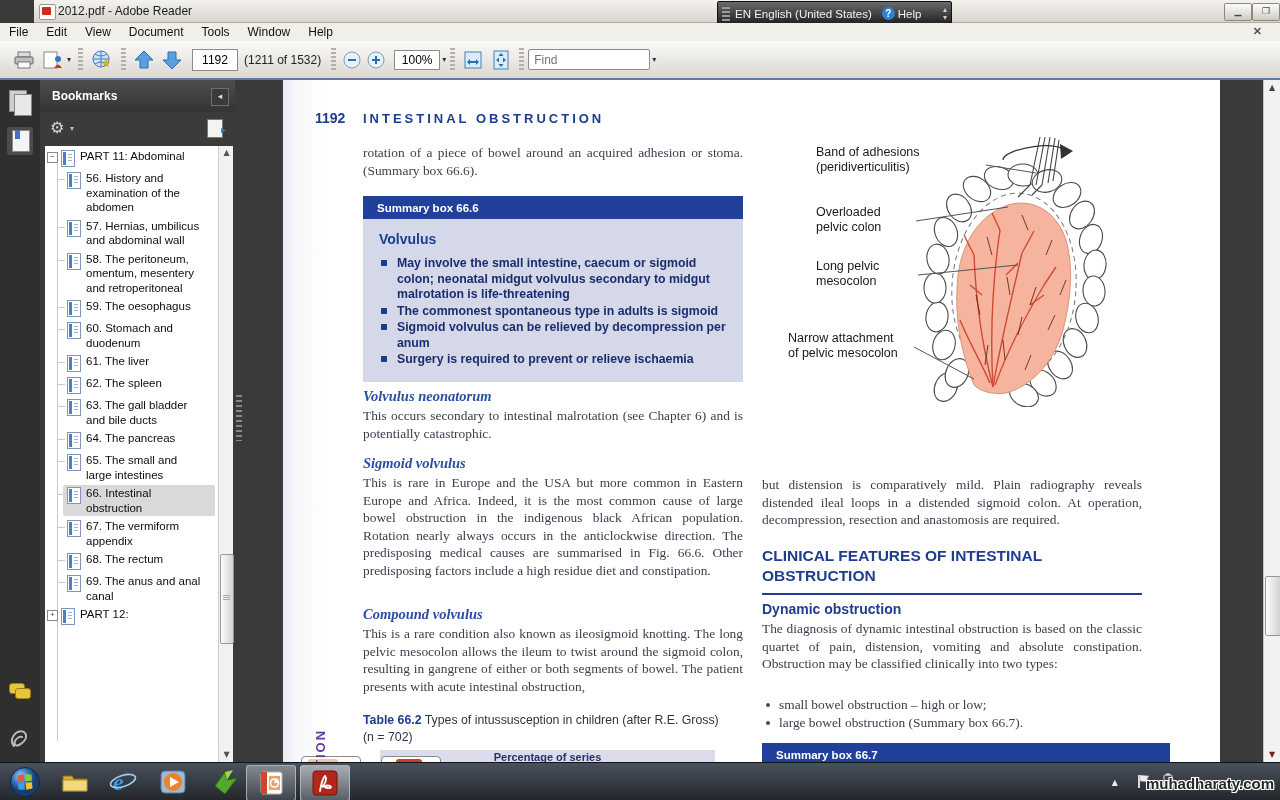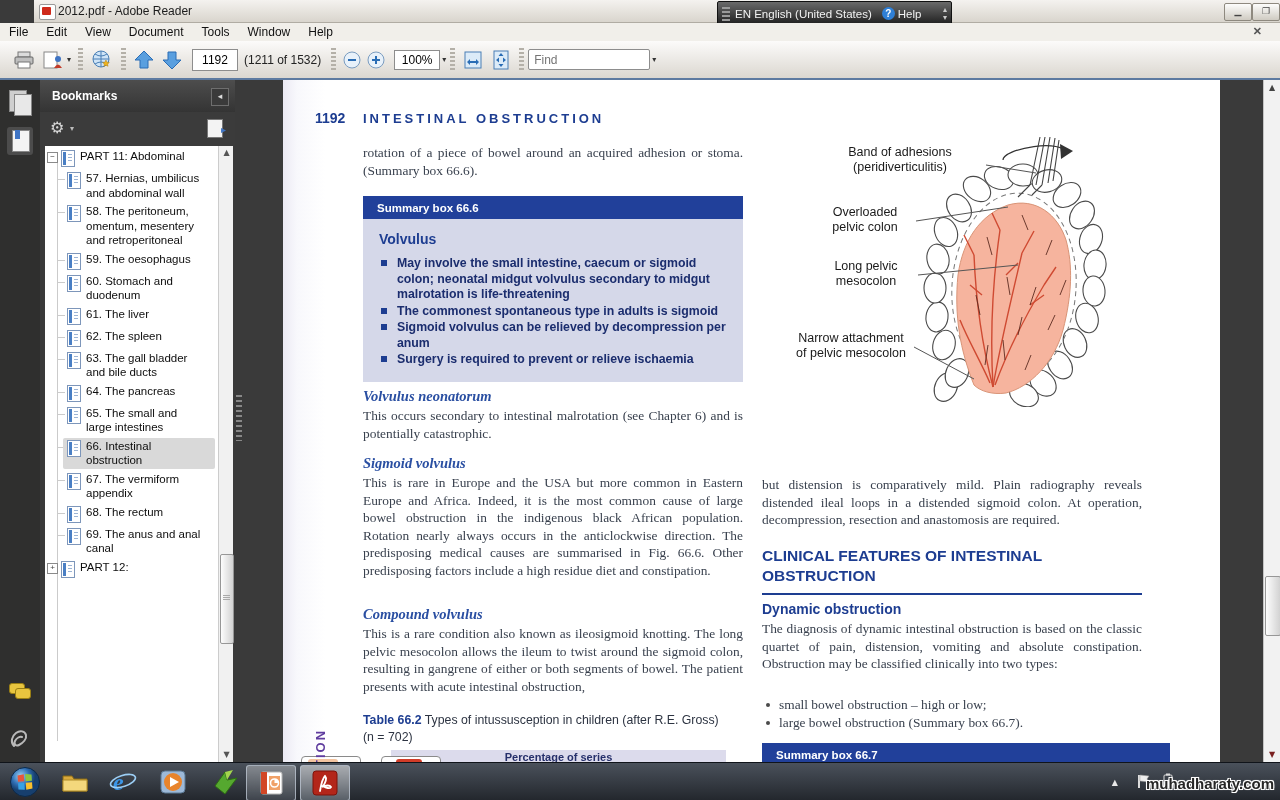--- a/index.html
+++ b/index.html
@@ -99,21 +99,21 @@
   .lcol{left:80px;width:380px;}
   .rcol{left:479px;width:380px;}
 
   .sumbox-hd{background:#21409a;color:#fff;font-size:11.5px;font-weight:bold;padding:6px 14px 5px;}
   .sumbox-bd{background:#d5d8e9;padding:10px 16px 13px;}
   .sumbox-title{font-size:14px;font-weight:bold;color:#1d3d91;margin:2px 0 9px;}
   .sumrow{display:flex;margin-bottom:1px;}
   .sq{flex:none;width:6px;height:6px;background:#1d3d91;margin:4px 10px 0 2px;}
   .sumtxt{font-size:12.3px;font-weight:bold;color:#1b2d6e;line-height:15.5px;}
 
-  .figlabel{font-size:12.5px;color:#1a1a1a;line-height:15px;white-space:pre-line;text-align:center;position:absolute;}
+  .figlabel{font-size:12.5px;color:#1a1a1a;line-height:15px;white-space:pre-line;text-align:left;position:absolute;}
   .figcap{font-size:12.3px;color:#3c465e;line-height:16px;text-align:justify;}
   .figcap b{color:#1d3d91;letter-spacing:1px;}
 
   .bighead{font-size:15.5px;font-weight:bold;color:#1d3d91;line-height:20px;
            border-bottom:2px solid #1d3d91;padding-bottom:7px;}
   .subhead{font-size:14px;font-weight:bold;color:#1d3d91;}
   .dotrow{display:flex;font-family:"Liberation Serif",serif;font-size:13.4px;color:#39414e;line-height:17.6px;}
   .dot{flex:none;width:4px;height:4px;border-radius:50%;background:#4a4a4a;margin:7px 9px 0 4px;}
 
   .tabcap{font-size:12.3px;color:#2d3442;line-height:16.5px;}
@@ -281,20 +281,24 @@
   </div>
 
   <div class="abs bm-listwrap">
     <div class="bm-list">
       <div class="bm-tree-line"></div>
       <div class="bm-row part">
         <span class="expander">−</span>
         <span class="bm-ic"></span>
         <span class="txt">PART 11: Abdominal</span>
       </div>
+      <div class="bm-row ch">
+          <span class="bm-ic"></span>
+          <span class="txt">56. History and examination of the abdomen</span>
+        </div>
       <div class="bm-row ch">
           <span class="bm-ic"></span>
           <span class="txt">57. Hernias, umbilicus and abdominal wall</span>
         </div>
       <div class="bm-row ch">
           <span class="bm-ic"></span>
           <span class="txt">58. The peritoneum, omentum, mesentery and retroperitoneal</span>
         </div>
       <div class="bm-row ch">
           <span class="bm-ic"></span>
@@ -394,21 +398,21 @@
     <div class="abs serif lcol" style="top:394px">This is rare in Europe and the USA but more common in Eastern Europe and Africa. Indeed, it is the most common cause of large bowel obstruction in the indigenous black African population. Rotation nearly always occurs in the anticlockwise direction. The predisposing medical causes are summarised in Fig. 66.6. Other predisposing factors include a high residue diet and constipation.</div>
 
     <div class="abs ital-head lcol" style="top:526px">Compound volvulus</div>
     <div class="abs serif lcol" style="top:545px">This is a rare condition also known as ileosigmoid knotting. The long pelvic mesocolon allows the ileum to twist around the sigmoid colon, resulting in gangrene of either or both segments of bowel. The patient presents with acute intestinal obstruction,</div>
 
     <div class="abs tabcap lcol" style="top:632px">
       <b>Table 66.2</b>
       <span>Types of intussusception in children (after R.E. Gross)</span><br>
       <span>(n = 702)</span>
     </div>
-    <div class="abs pctstrip" style="left:108px;top:670px;width:335px">Percentage of series</div>
+    <div class="abs pctstrip" style="left:97px;top:670px;width:335px">Percentage of series</div>
     <div class="partbox" style="left:18px;top:676px;width:58px">
       <div style="position:absolute;left:6px;top:2px;width:30px;height:6px;background:#f3c4a0;border-radius:3px"></div>
     </div>
     <div class="partbox" style="left:98px;top:676px;width:58px">
       <div style="position:absolute;left:14px;top:2px;width:26px;height:6px;background:#d23c28;border-radius:3px"></div>
     </div>
     <div class="abs sidetab" style="left:30px;top:688px">TION</div>
 
     <div class="abs" style="left:477px;top:55px;width:392px;height:272px">
       <svg width="392" height="272" viewBox="0 0 392 272">

